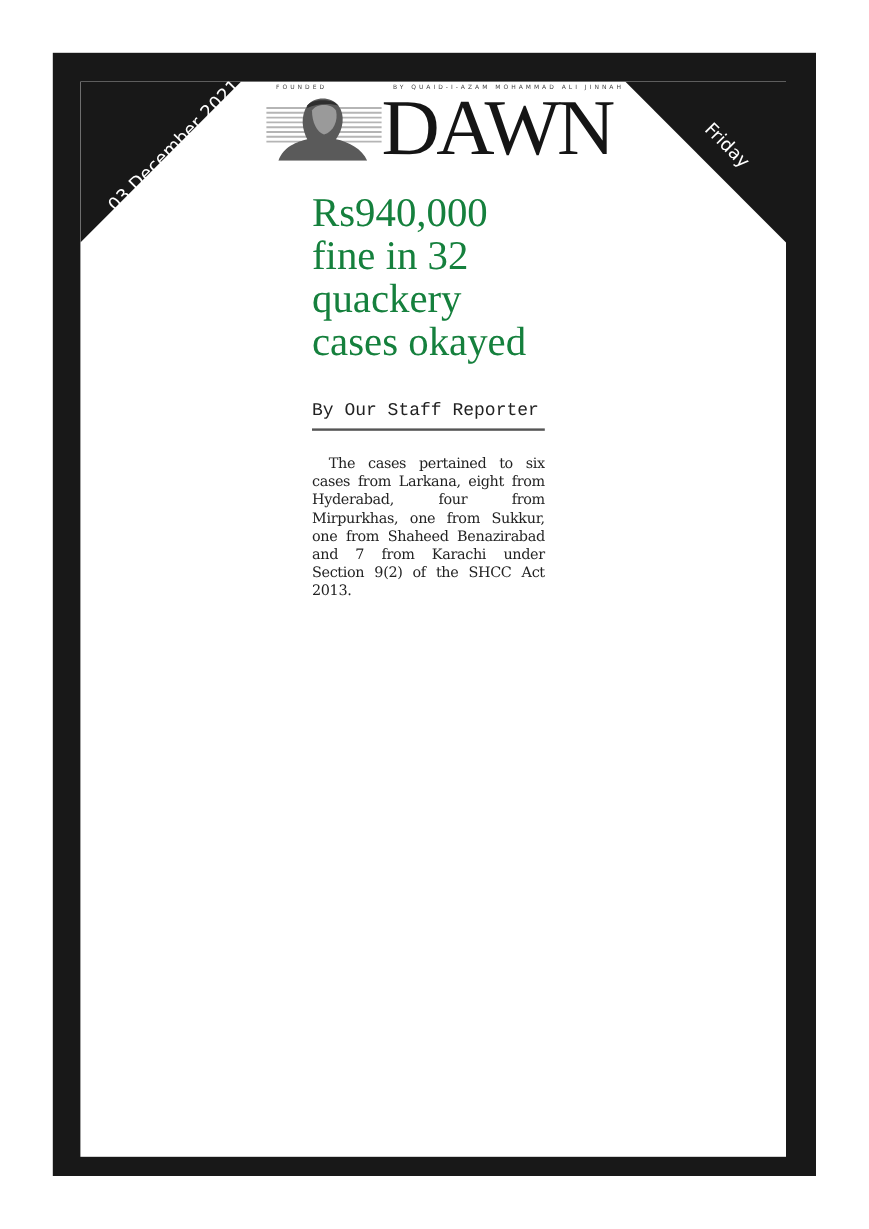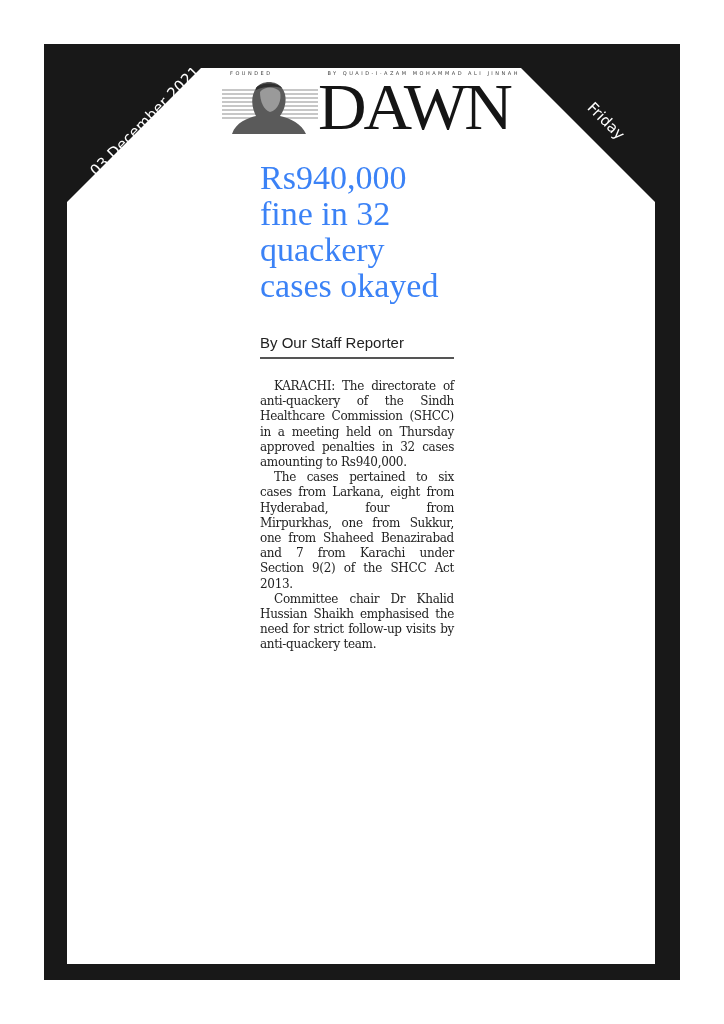--- a/index.html
+++ b/index.html
@@ -9,22 +9,22 @@
   .corner-left { position:absolute; left:0; top:0; width:0; height:0; border-top:134px solid #181818; border-right:134px solid transparent; }
   .corner-right { position:absolute; right:0; top:0; width:0; height:0; border-top:134px solid #181818; border left:134px solid transparent; border-left:134px solid transparent; }
   .date-text { position:absolute; left:-2px; top:44px; width:160px; color:#fff; font-family:"DejaVu Sans", sans-serif; font-size:15px; transform:rotate(-45deg); transform-origin:center; text-align:center; letter-spacing:0.2px; }
   .day-text { position:absolute; right:4px; top:44px; width:90px; color:#fff; font-family:"DejaVu Sans", sans-serif; font-size:15px; transform:rotate(45deg); text-align:center; }
   .masthead { position:absolute; left:153px; top:2px; width:300px; height:66px; }
   .tagline { position:absolute; left:10px; top:0px; width:290px; display:flex; justify-content:space-between; font-family:"DejaVu Sans", sans-serif; font-size:5px; letter-spacing:2.5px; color:#444; }
   .tagline span { white-space:nowrap; }
   .portrait { position:absolute; left:0; top:8px; width:100px; height:56px; }
   .logo-word { position:absolute; left:98px; top:4px; font-family:"Liberation Serif", serif; font-size:66px; line-height:66px; letter-spacing:-3px; color:#151515; transform:scaleX(1.02); transform-origin:left; }
   .article { position:absolute; left:193px; top:92px; width:208px; }
-  .headline { font-family:"Liberation Serif", serif; font-size:34px; line-height:36px; color:#3b82f6; margin:0; font-weight:normal; width:200px; }
-  .byline { margin-top:30px; font-family:Liberation Sans, sans-serif; font-size:15px; color:#222; padding-bottom:6px; border-bottom:2px solid #555; width:194px; }
+  .headline { font-family:"Liberation Serif", serif; font-size:34px; line-height:36px; color:#15803d; margin:0; font-weight:normal; width:200px; }
+  .byline { margin-top:30px; font-family:Liberation Mono, monospace; font-size:15px; color:#222; padding-bottom:6px; border-bottom:2px solid #555; width:194px; }
   .body-text { margin-top:20px; font-family:"DejaVu Serif", serif; font-size:12px; line-height:15.2px; color:#222; width:194px; text-align:justify; letter-spacing:-0.3px; }
   .body-text p { margin:0; text-indent:14px; hyphens:manual; }
 </style>
 </head>
 <body>
 
 <div class="frame"></div>
 <div class="paper">
   <div class="corner-left"></div>
   <div class="date-text">03 December 2021</div>
@@ -51,18 +51,16 @@
       <path d="M40 14 C44 8 56 8 60 14 C62 22 58 32 50 34 C44 32 40 24 40 14 Z" fill="#9a9a9a"></path>
       <path d="M36 10 C40 4 58 4 62 10 C56 8 44 8 36 12 Z" fill="#2e2e2e"></path>
     </svg>
     <div class="logo-word">DAWN</div>
   </div>
 
   <div class="article">
     <h1 class="headline">Rs940,000 fine in 32 quackery cases okayed</h1>
     <div class="byline">By Our Staff Reporter</div>
     <div class="body-text">
-      <p>KARACHI: The directorate of anti-quackery of the Sindh Healthcare Commission (SHCC) in a meeting held on Thursday approved penalties in 32 cases amounting to Rs940,000.</p>
       <p>The cases pertained to six cases from Larkana, eight from Hyderabad, four from Mirpurkhas, one from Sukkur, one from Shaheed Benazirabad and 7 from Karachi under Section 9(2) of the SHCC Act 2013.</p>
-      <p>Committee chair Dr Khalid Hussian Shaikh emphasised the need for strict follow-up visits by anti-quackery team.</p>
     </div>
   </div>
 </div>
 
 </body></html>

